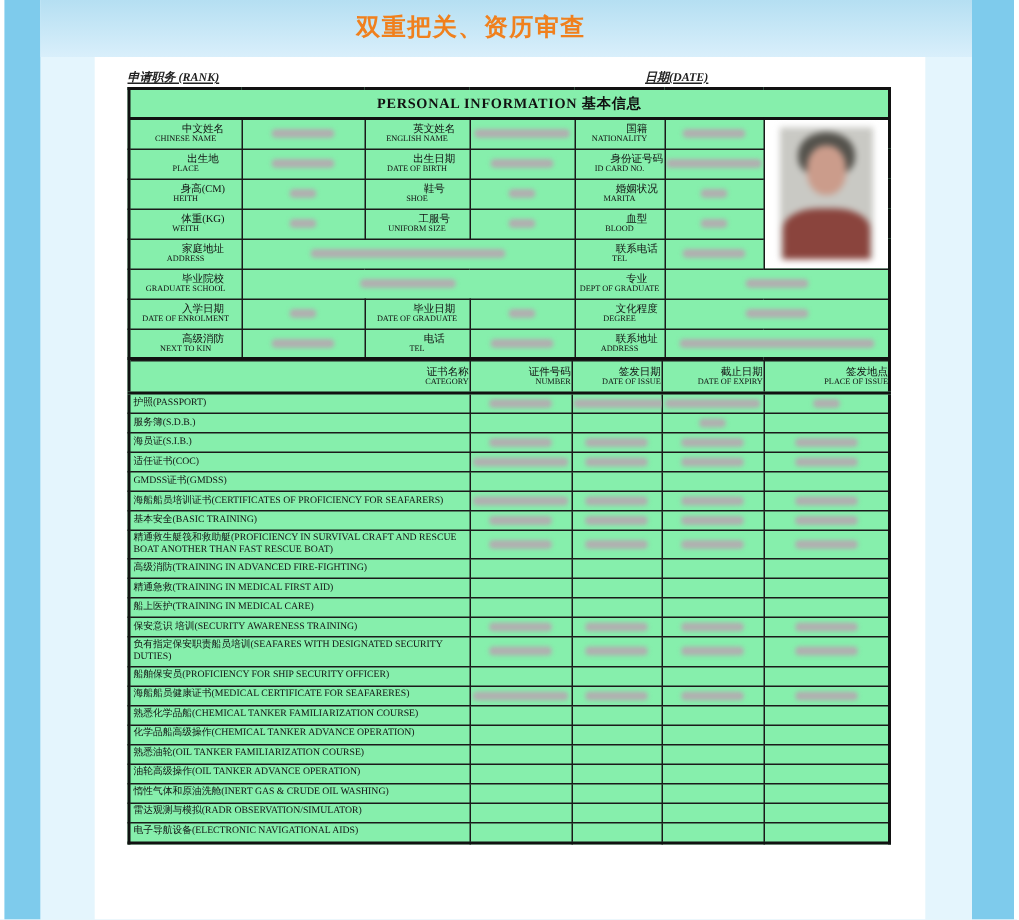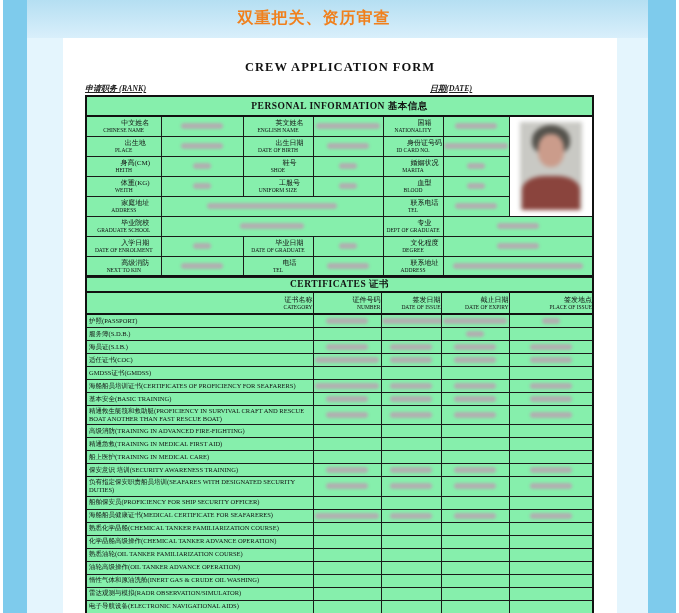--- a/index.html
+++ b/index.html
@@ -62,21 +62,20 @@
 <div class="strip edge-white-l"></div>
 <div class="strip bar-l"></div>
 <div class="strip light-l"></div>
 <div class="strip light-r"></div>
 <div class="strip bar-r"></div>
 <div class="strip edge-white-r"></div>
 <div class="top-band"></div>
 <div class="banner-title">双重把关、资历审查</div>
 
 <div class="paper">
-  <div class="form-title">CREW APPLICATION FORM</div>
   <div class="rank-date">
     <span class="rank">申请职务 (RANK)</span>
     <span class="date">日期(DATE)</span>
   </div>
 
   <table id="personal-table">
     <colgroup>
       <col style="width:75px">
         <col style="width:82px">
         <col style="width:70px">
@@ -272,23 +271,20 @@
   <table id="cert-table">
     <colgroup>
       <col style="width:227px">
         <col style="width:68px">
         <col style="width:60px">
       <col style="width:68px">
         <col style="width:84px">
     </colgroup>
     <tbody id="cert-body">
         <tr>
-          <td class="sec-head" colspan="5">CERTIFICATES 证书</td>
-        </tr>
-        <tr>
           <td class="colhead">
             <div class="zh">证书名称</div>
             <div class="en">CATEGORY</div>
           </td>
           <td class="colhead">
             <div class="zh">证件号码</div>
             <div class="en">NUMBER</div>
           </td>
           <td class="colhead">
             <div class="zh">签发日期</div>

